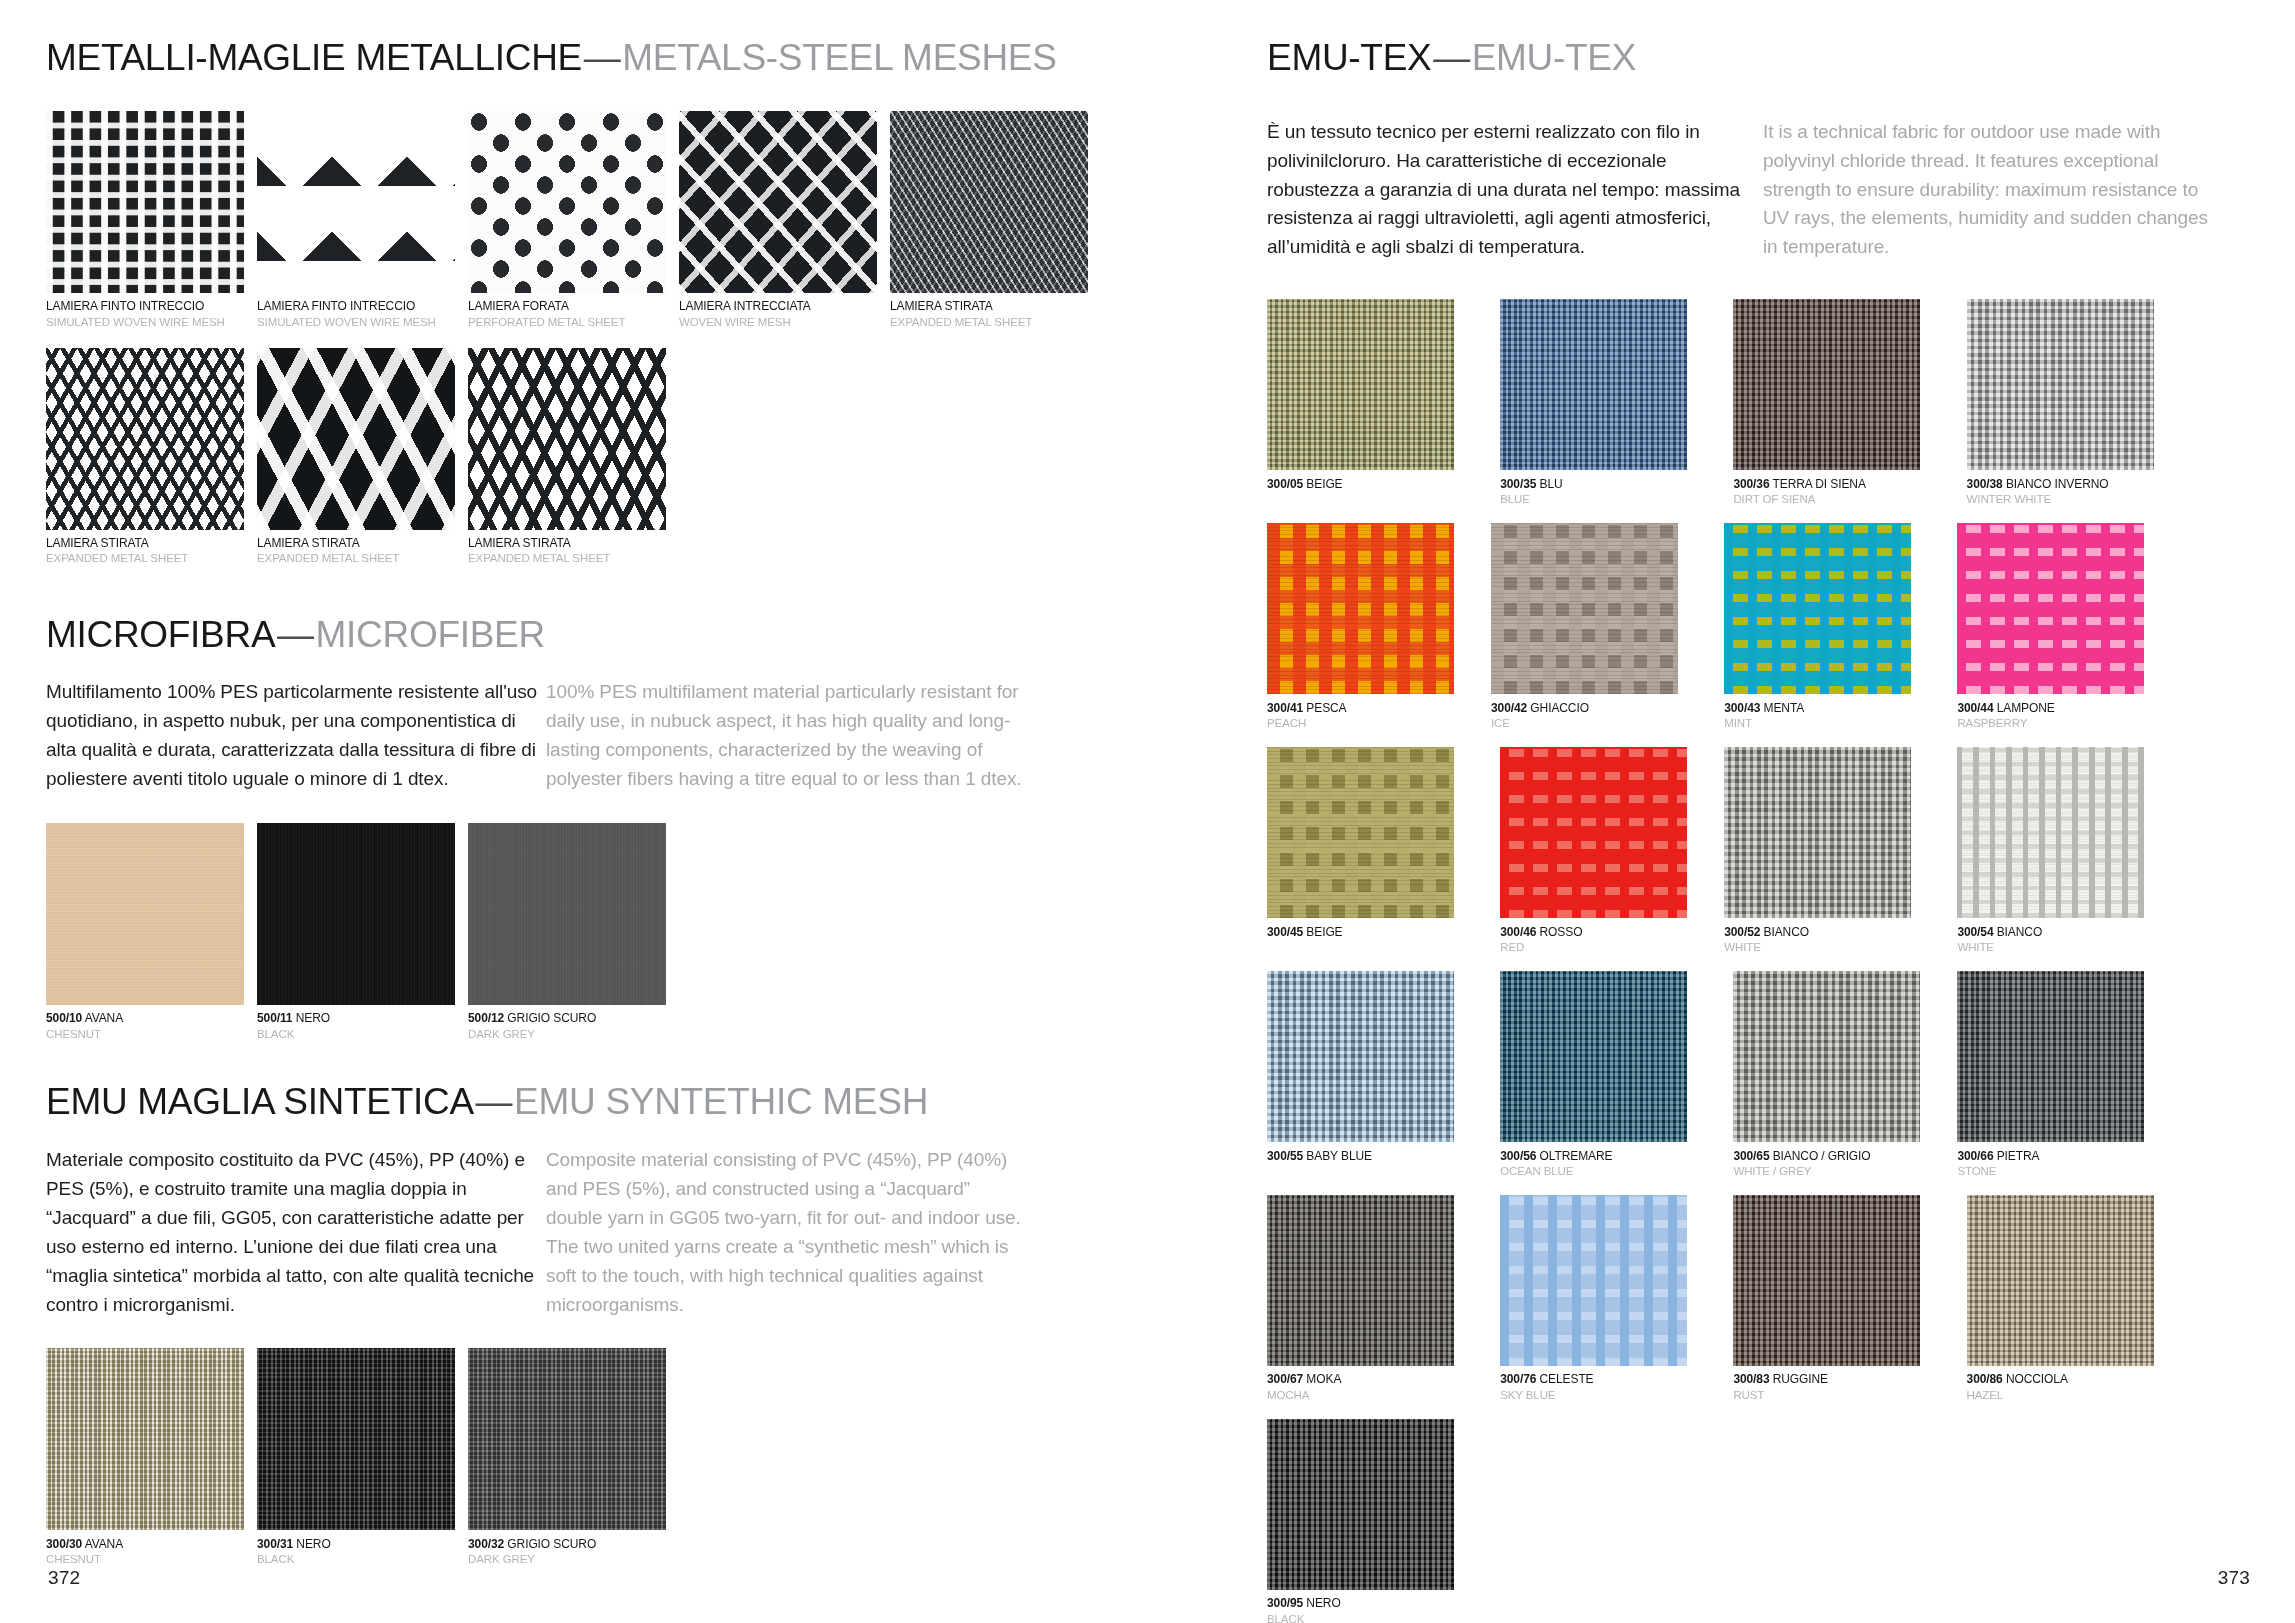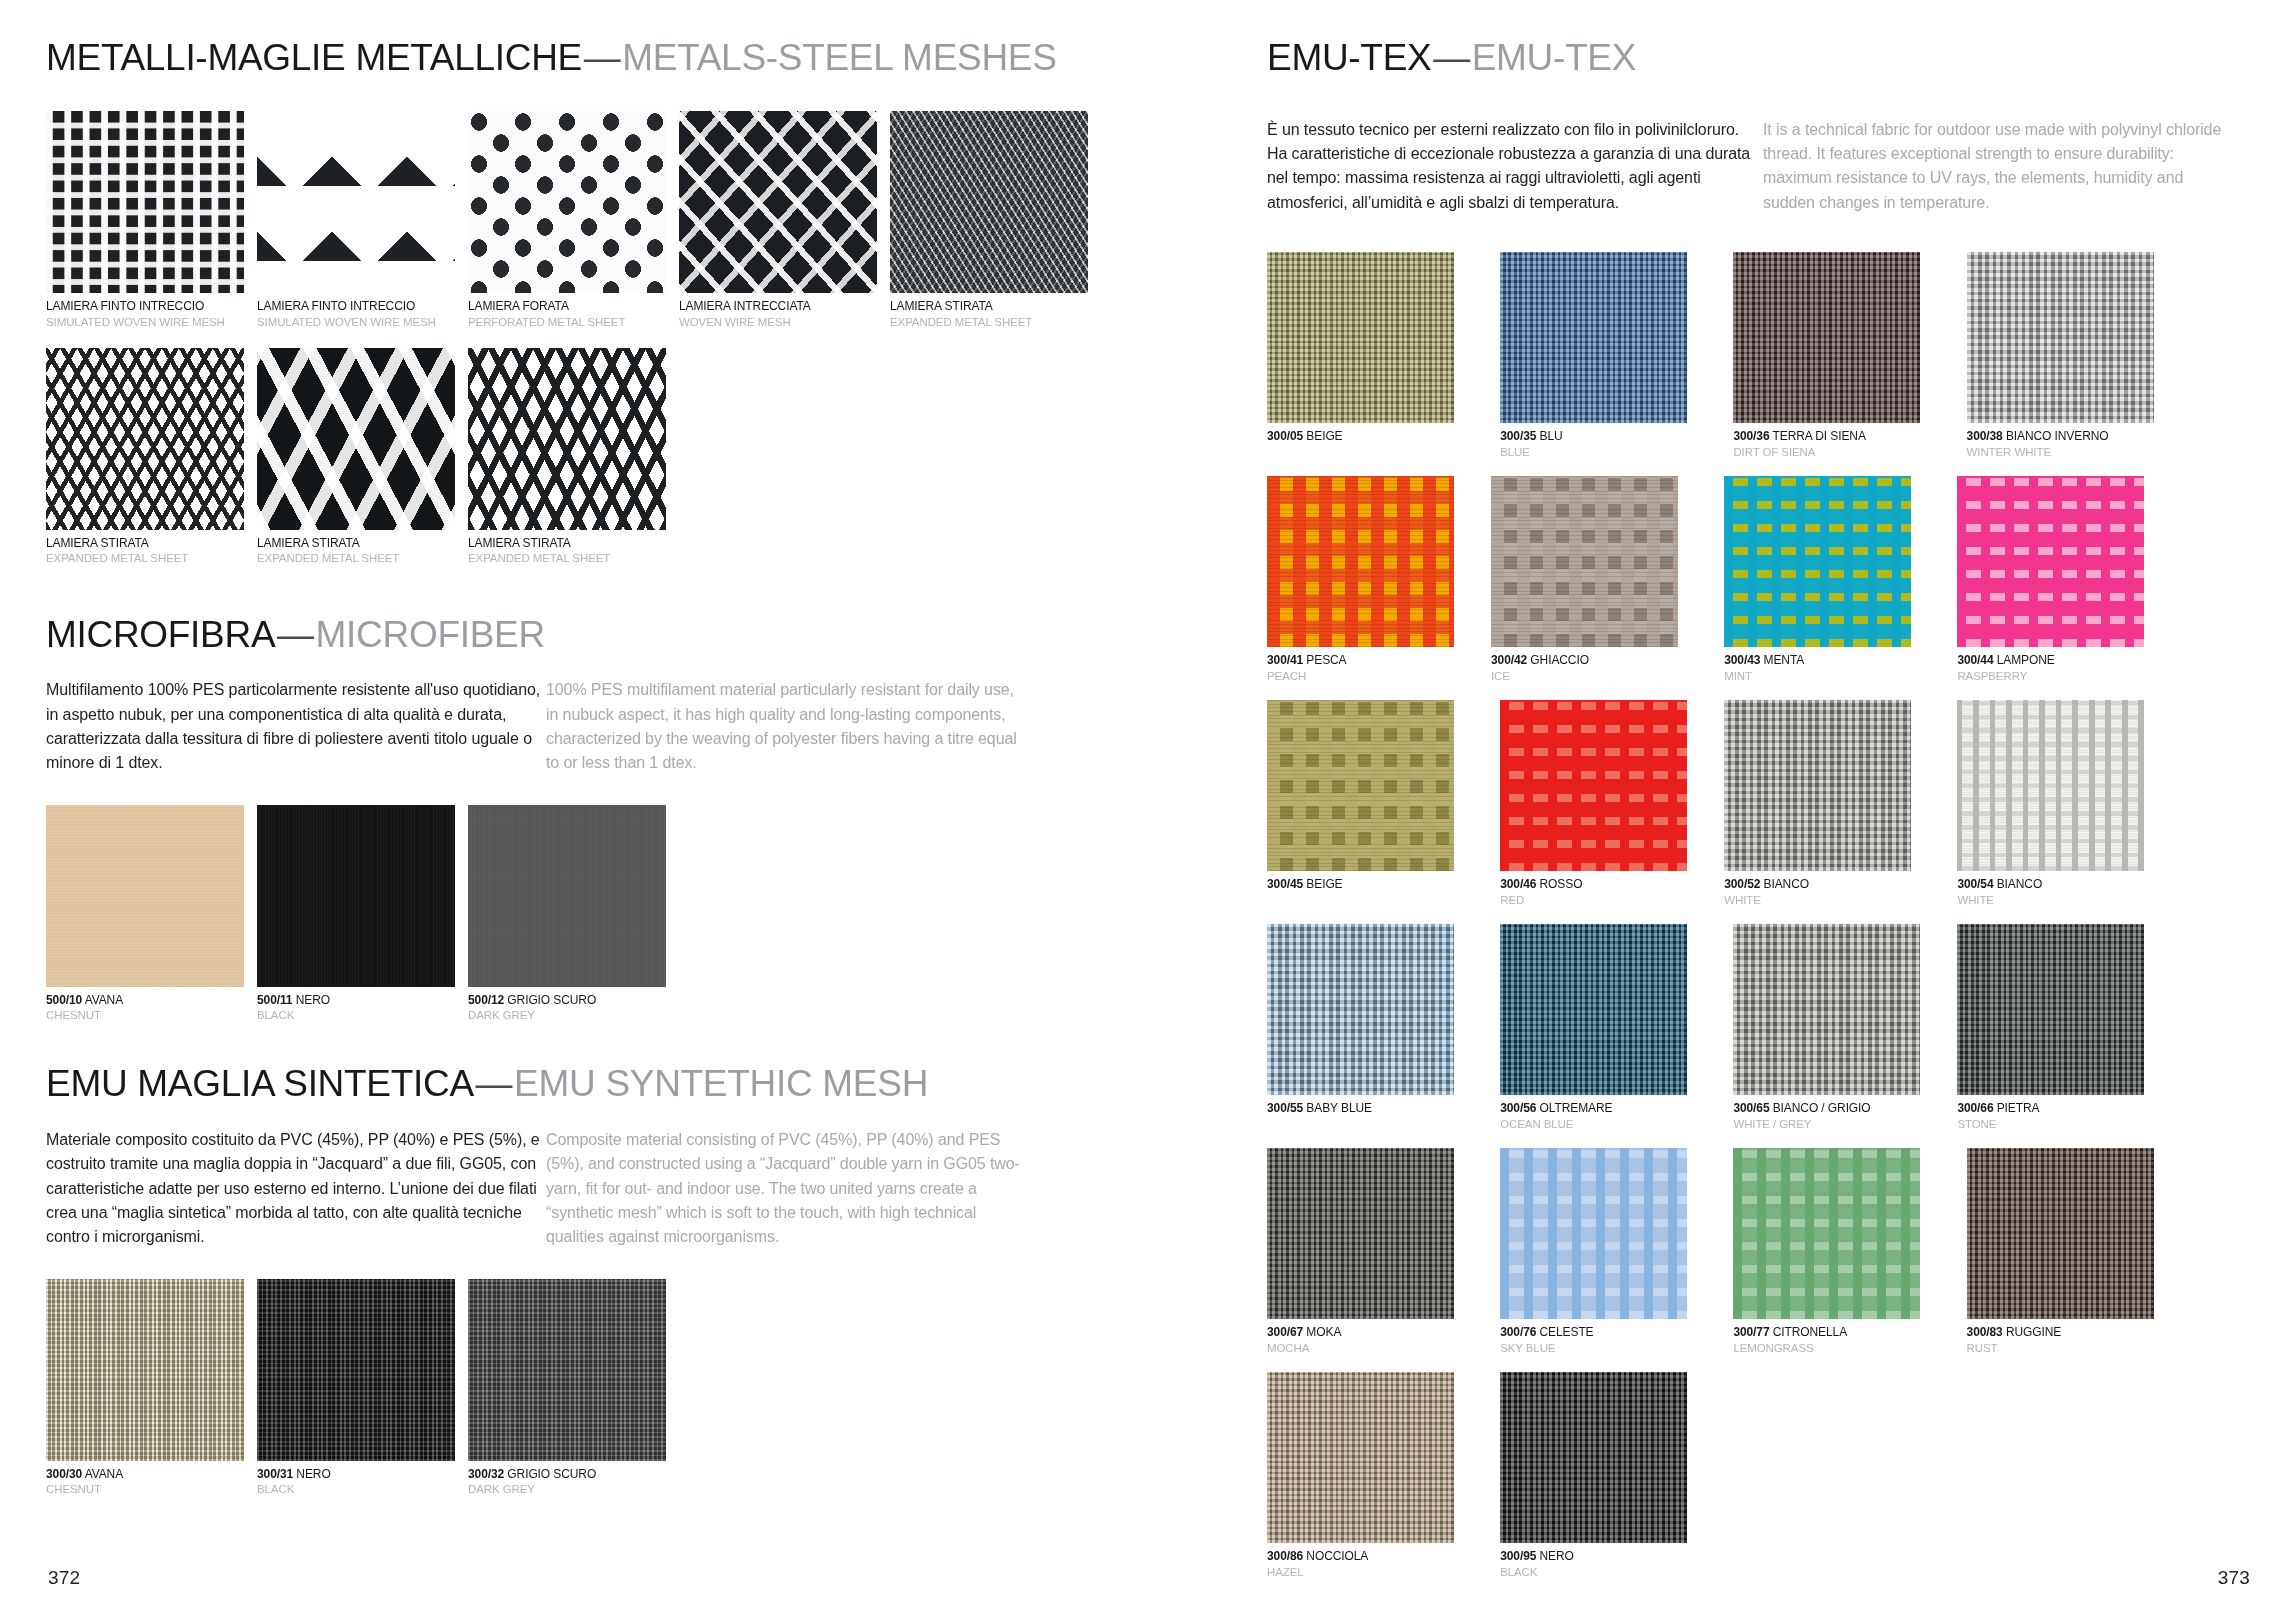--- a/index.html
+++ b/index.html
@@ -18,21 +18,21 @@
   .section-head {
     font-size: 37px; font-weight: 400; letter-spacing: -0.3px;
     color: #16181a; white-space: nowrap; line-height: 1.05;
     font-stretch: condensed;
   }
   .section-head .en { color: #9a9ea2; }
   .section-head .dash { color: #4a4d50; padding: 0 1.8px; }
 
   
   .desc { display: flex; gap: 0px; margin-top: 24px; }
-  .desc .col { font-size: 16px; line-height: 1.52; letter-spacing: -0.1px; }
+  .desc .col { font-size: 19px; line-height: 1.52; letter-spacing: -0.1px; }
   .desc .col.it { color: #1c1e20; width: 500px; }
   .desc .col.en { color: #a6aaad; width: 478px; }
 
   
   .grid { display: flex; flex-wrap: wrap; }
   .cell { position: relative; }
   .sw {
     width: 100%; height: 100%;
     background-color: #ddd;
     background-repeat: repeat;
@@ -522,29 +522,20 @@
           <div class="swbox" style="position: relative;">
             <div class="sw w-plaid" style="position: relative; background-color: rgb(167, 196, 230); --c1: #89b4e0; --c2: #c3d8f0;"></div>
           </div>
           <div class="caption">
             <div class="cap-it"><b>300/76</b><span> CELESTE</span></div>
             <div class="cap-en">SKY BLUE</div>
           </div>
         </div>
         <div class="cell">
           <div class="swbox" style="position: relative;">
-            <div class="sw w-plaid" style="position: relative; background-color: rgb(121, 178, 126); --c1: #66a86e; --c2: #a6cba8;"></div>
-          </div>
-          <div class="caption">
-            <div class="cap-it"><b>300/77</b><span> CITRONELLA</span></div>
-            <div class="cap-en">LEMONGRASS</div>
-          </div>
-        </div>
-        <div class="cell">
-          <div class="swbox" style="position: relative;">
             <div class="sw w-fine" style="position: relative; background-color: rgb(74, 54, 44); --c1: #664c3d; --c2: #2b1d16;"></div>
           </div>
           <div class="caption">
             <div class="cap-it"><b>300/83</b><span> RUGGINE</span></div>
             <div class="cap-en">RUST</div>
           </div>
         </div>
         <div class="cell">
           <div class="swbox" style="position: relative;">
             <div class="sw w-fine" style="position: relative; background-color: rgb(184, 164, 132); --c1: #d4c2a4; --c2: #93815f;"></div>

